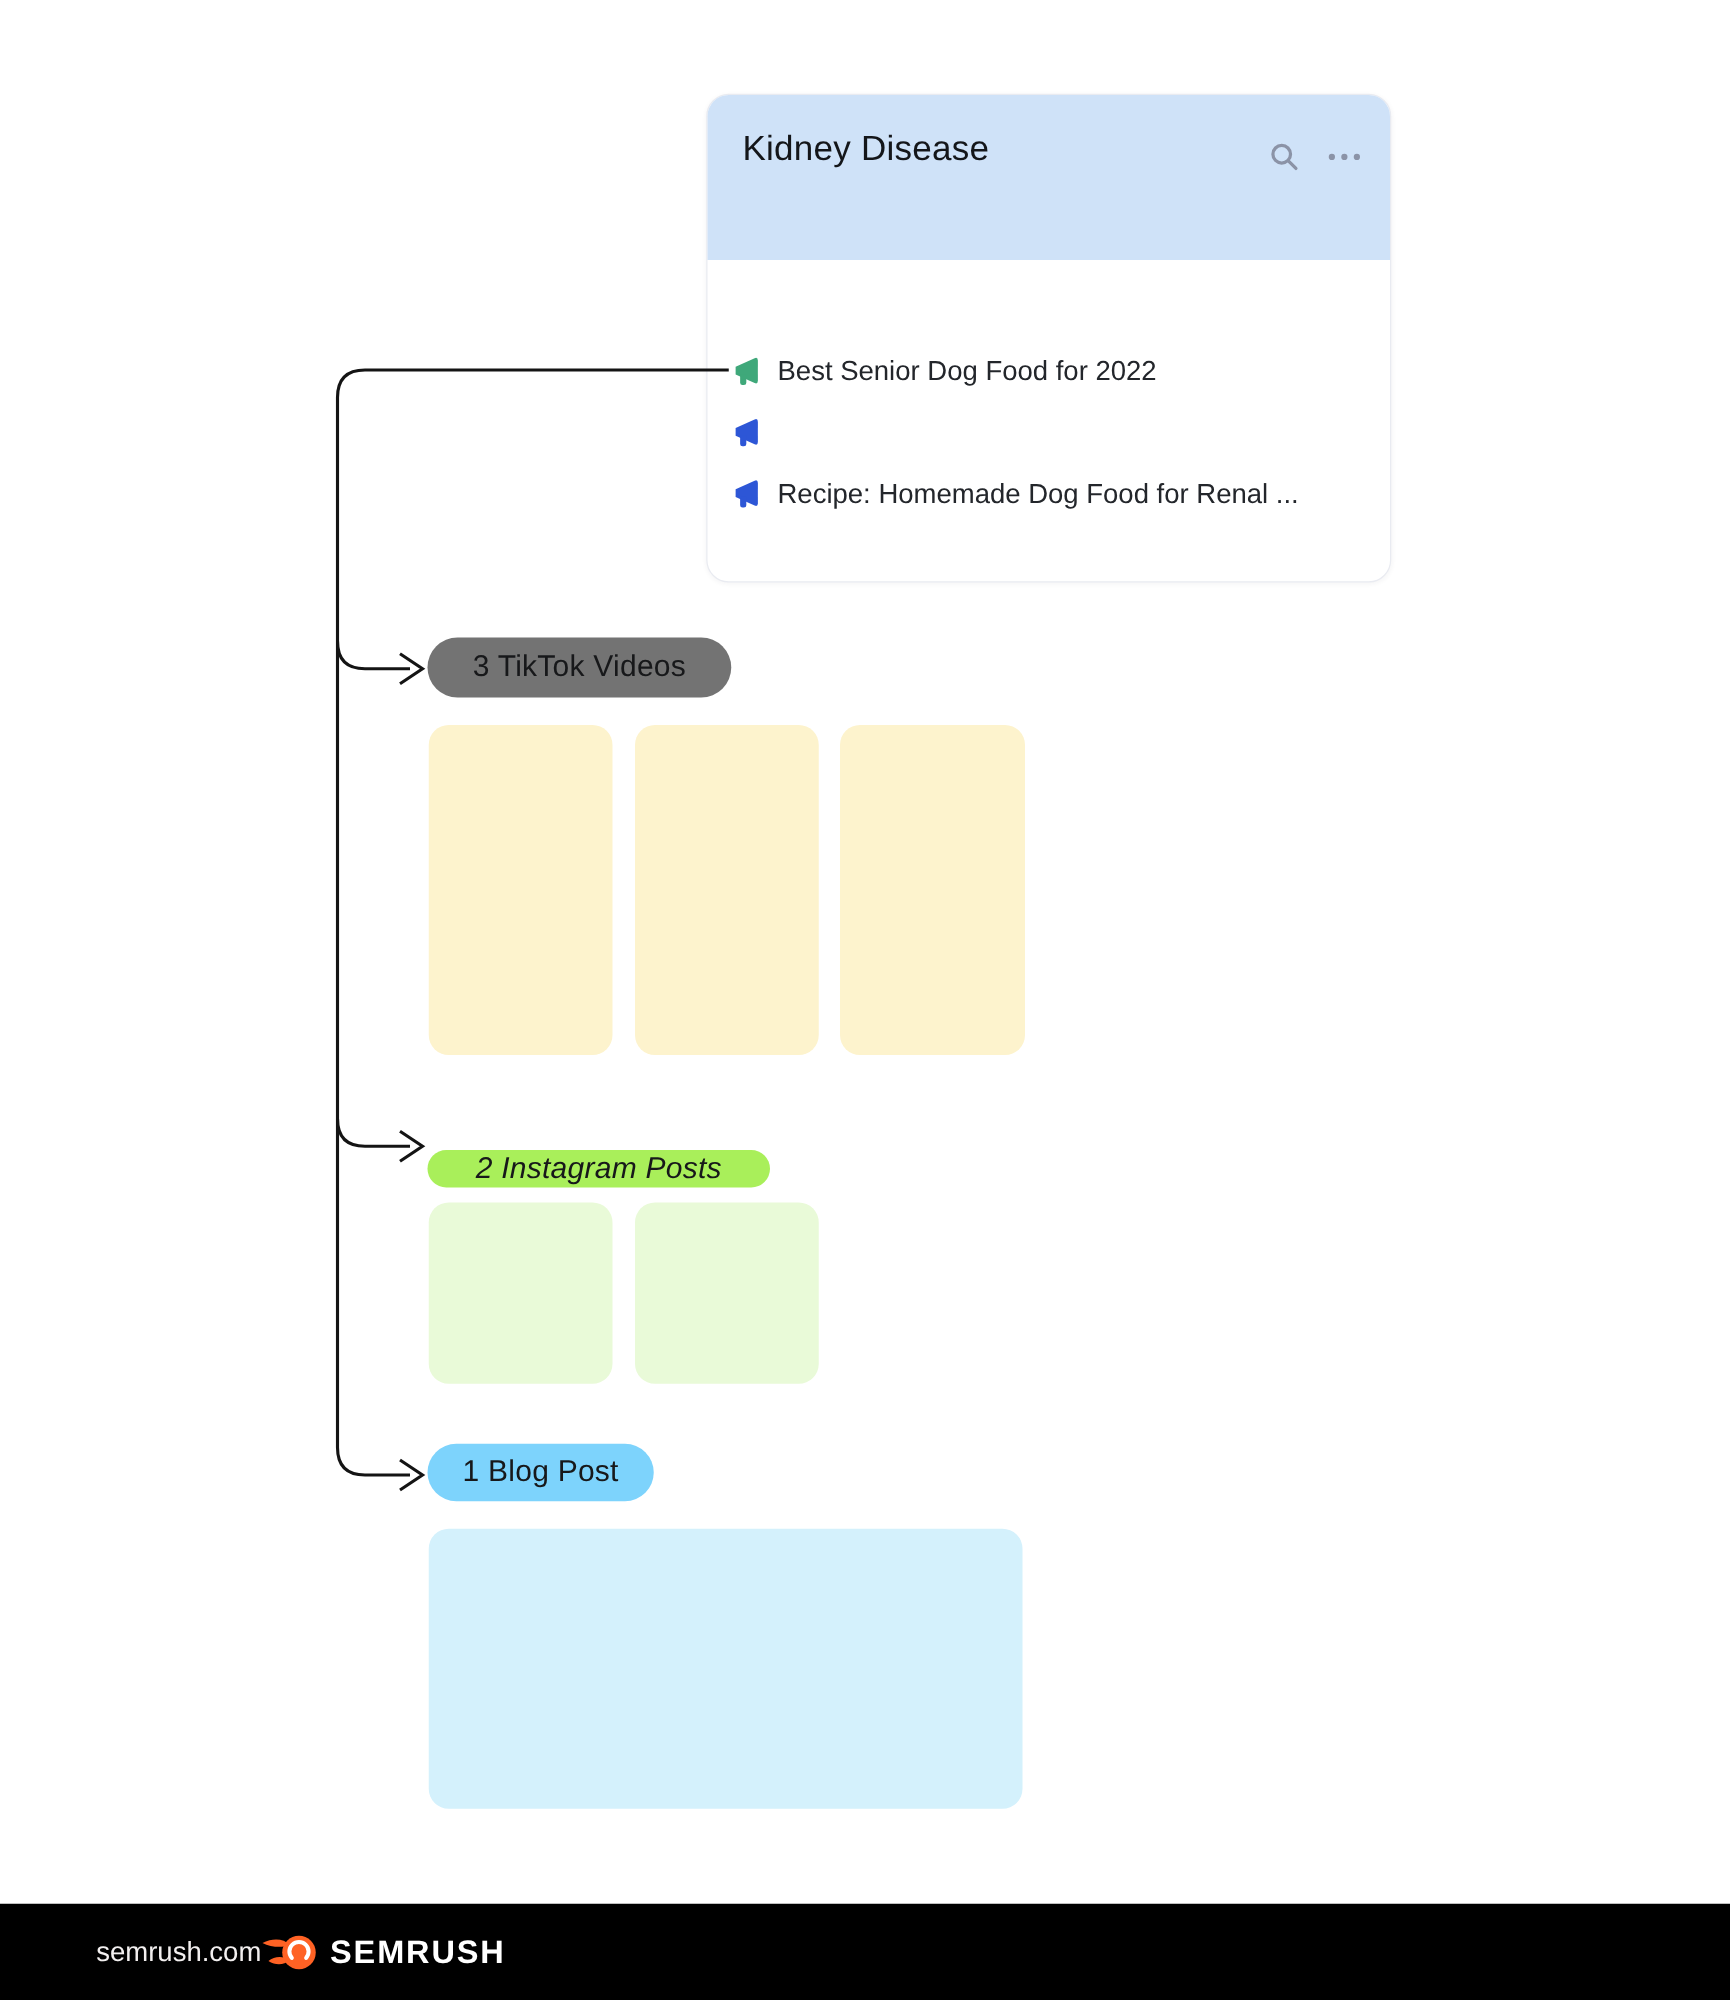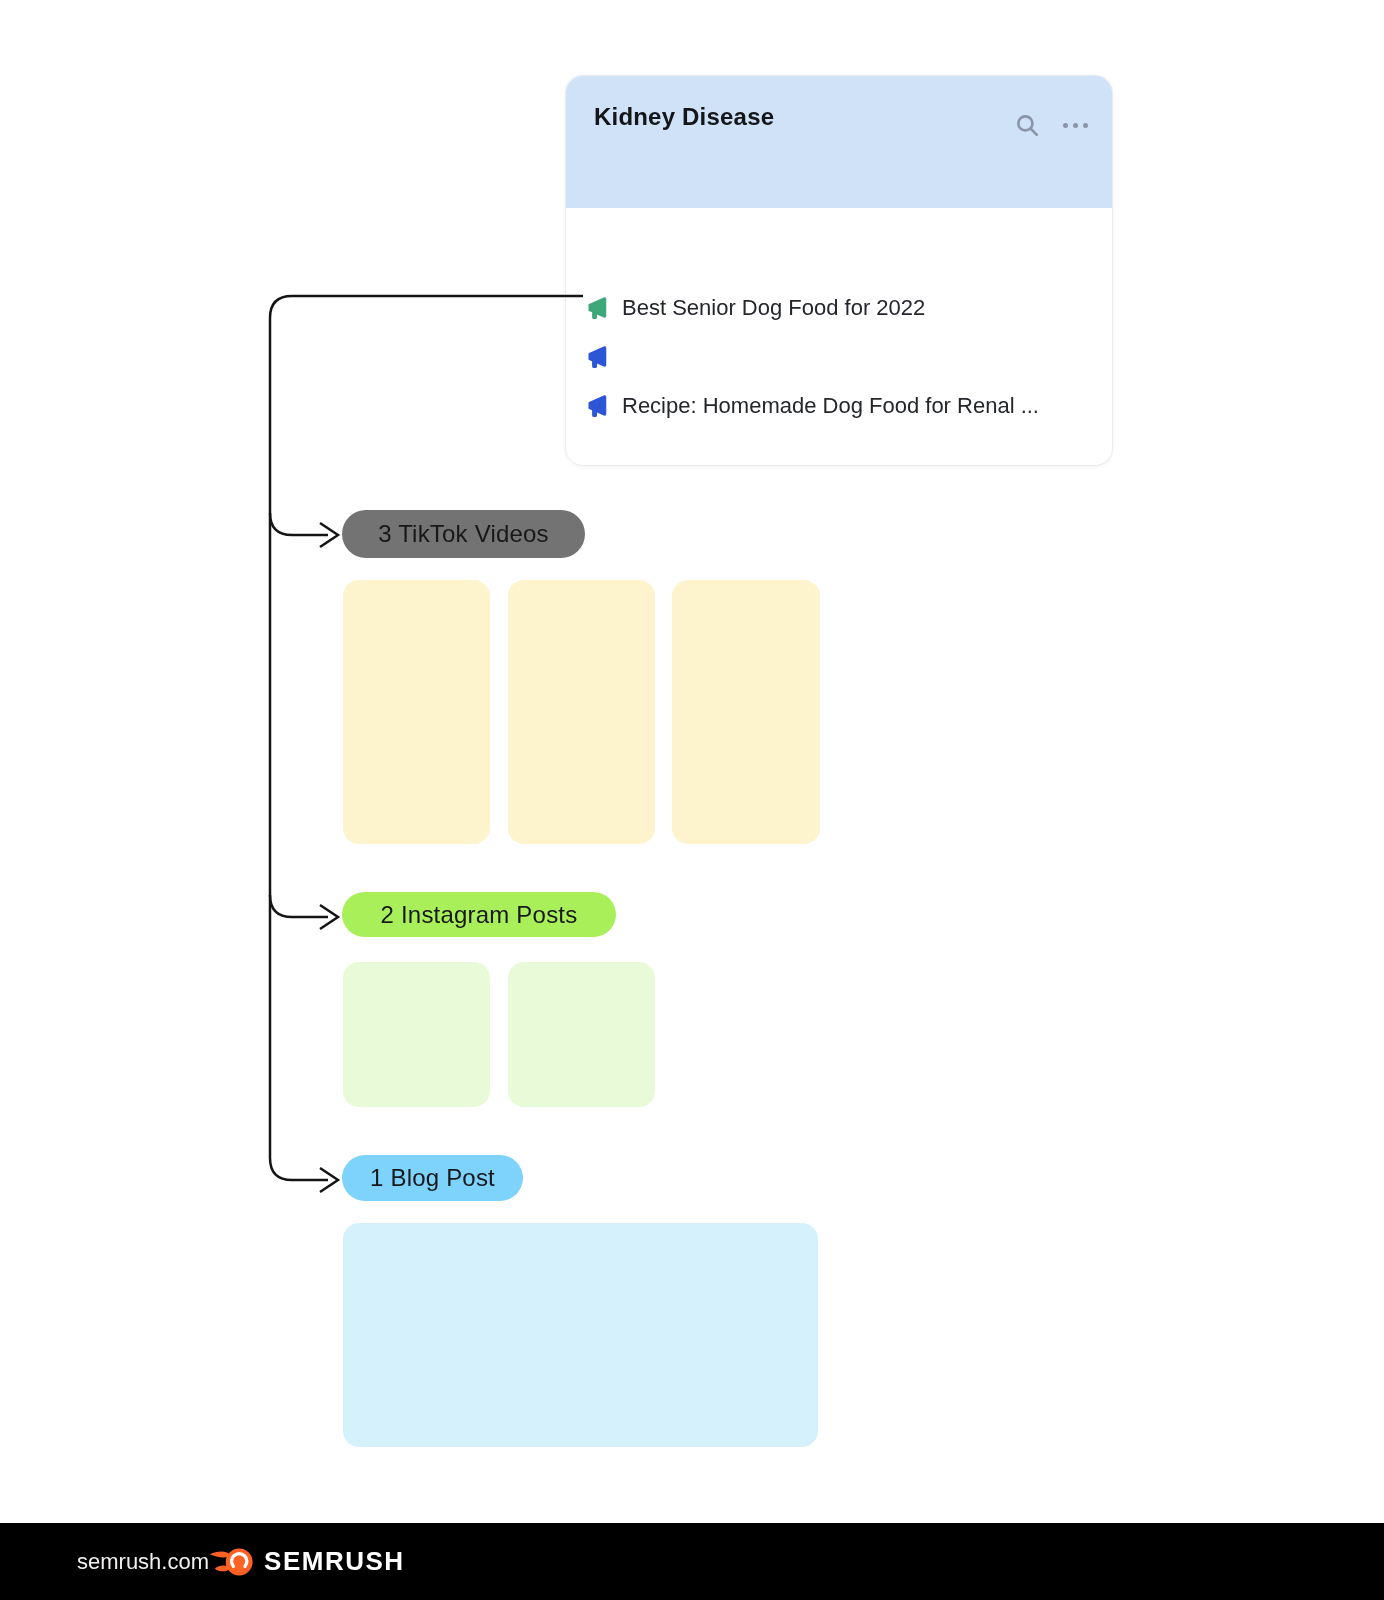--- a/index.html
+++ b/index.html
@@ -14,39 +14,39 @@
   
   .card{
     position:absolute;left:565px;top:75px;width:548px;height:391px;
     background:#ffffff;border:1px solid #e9ebf1;border-radius:18px;
     box-shadow:0 1px 4px rgba(30,40,60,.05);z-index:2;box-sizing:border-box;
   }
   .card-header{
     position:absolute;left:0;top:0;right:0;height:132px;
     border-radius:17px 17px 0 0;padding:27px 28px 0 28px;box-sizing:border-box;
   }
-  .card-title{font-size:24px;font-weight:700;color:#14161a;letter-spacing:.2px;}
+  .card-title{font-size:28px;font-weight:400;color:#14161a;letter-spacing:.2px;}
   .card-volume{font-size:24px;font-weight:400;color:#1d2025;margin-top:14px;}
   .hdr-icon{position:absolute;top:36px;}
   .hdr-icon.search{right:72px;width:26px;height:26px;}
   .hdr-icon.dots{right:24px;top:47px;display:flex;gap:5px;}
   .hdr-icon.dots i{width:5px;height:5px;border-radius:50%;background:#8b93a7;display:block;}
   .card-items{position:absolute;left:18px;top:196px;right:14px;}
-  .card-item{display:flex;align-items:flex-end;height:49px;gap:11px;}
+  .card-item{display:flex;align-items:center;height:49px;gap:11px;}
   .card-item .mega{width:27px;height:27px;flex:0 0 27px;}
   .card-item .item-label{
     font-size:22px;color:#23262b;white-space:nowrap;overflow:hidden;
   }
   
   .pill{
     position:absolute;z-index:4;display:flex;align-items:center;justify-content:center;
     border-radius:24px;font-size:24px;color:#17181a;letter-spacing:.2px;box-sizing:border-box;
   }
   .pill.tiktok{left:342px;top:510px;width:243px;height:48px;}
-  .pill.insta{left:342px;top:892px;width:274px;height:45px;}
+  .pill.insta{left:342px;top:920px;width:274px;height:30px;font-style:italic;}
   .pill.blog{left:342px;top:1155px;width:181px;height:46px;}
   
   .ph{position:absolute;border-radius:16px;z-index:1;}
   .ph.y1{left:343px;top:580px;width:147px;height:264px;}
   .ph.y2{left:508px;top:580px;width:147px;height:264px;}
   .ph.y3{left:672px;top:580px;width:148px;height:264px;}
   .ph.g1{left:343px;top:962px;width:147px;height:145px;}
   .ph.g2{left:508px;top:962px;width:147px;height:145px;}
   .ph.b1{left:343px;top:1223px;width:475px;height:224px;}
   

